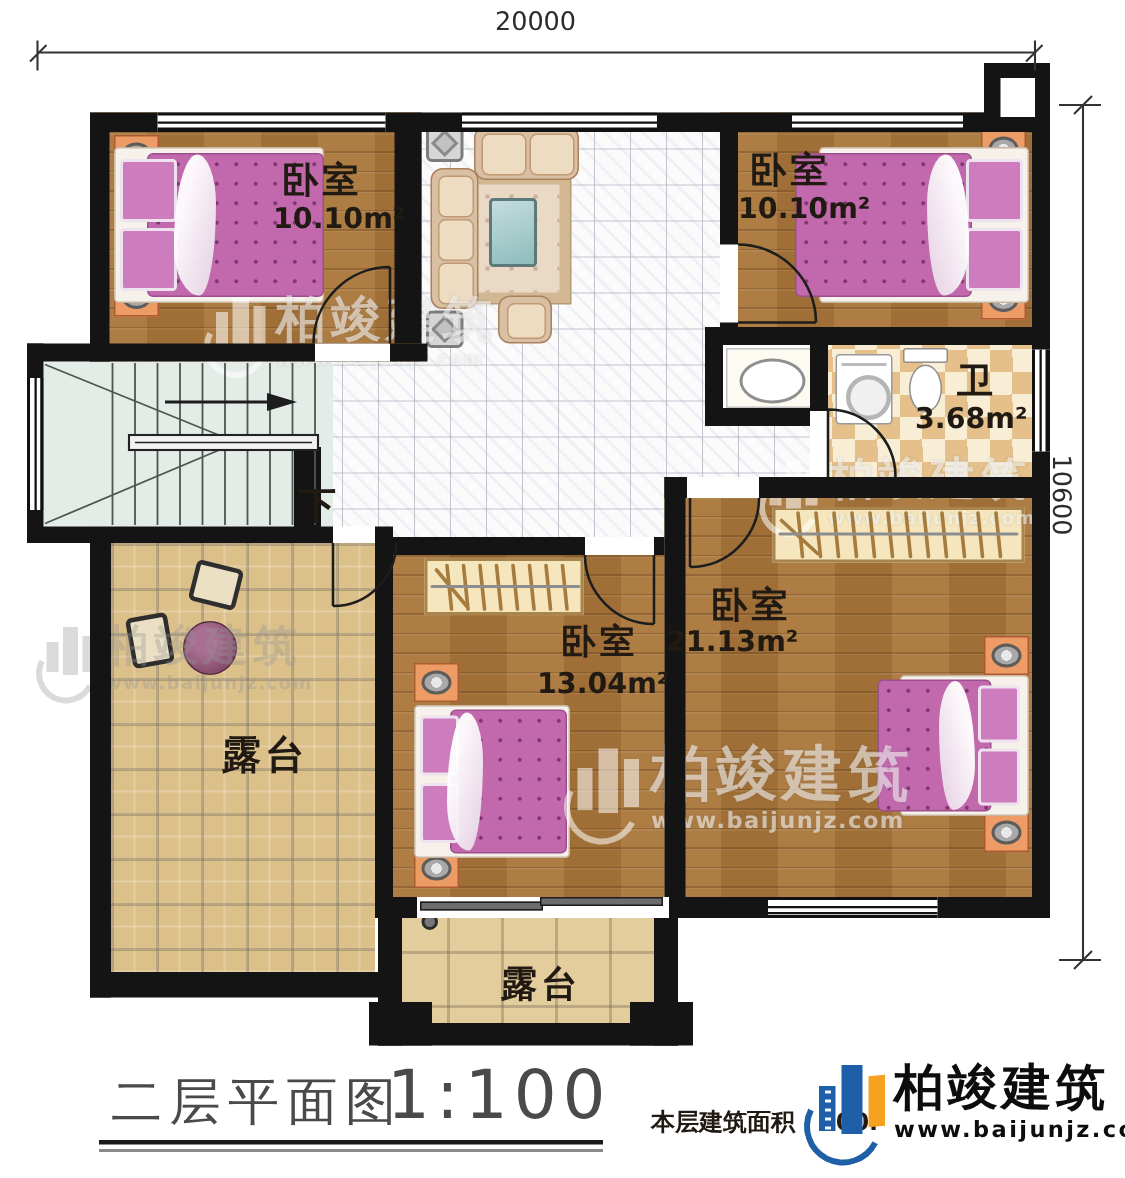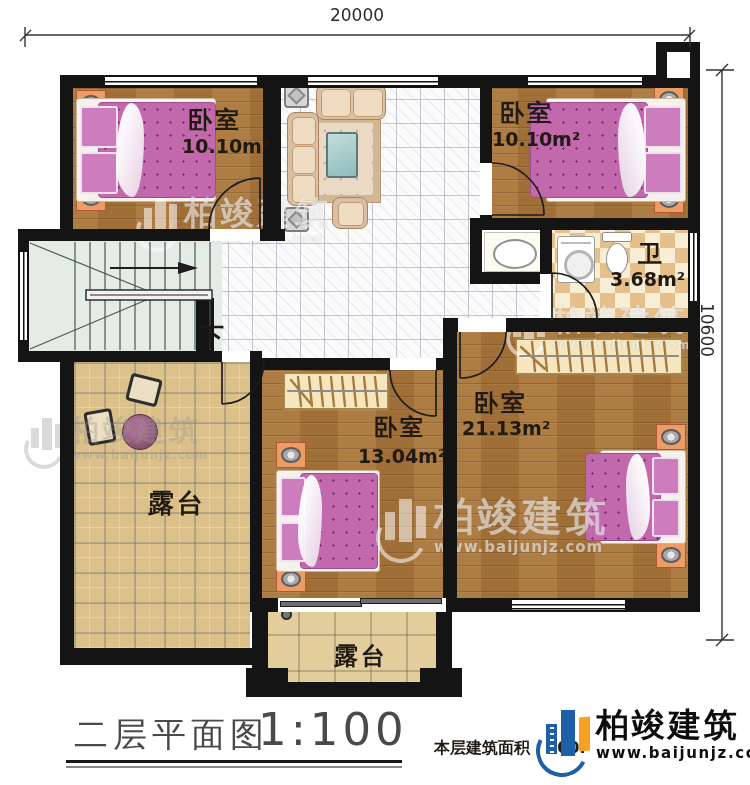--- a/index.html
+++ b/index.html
@@ -268,21 +268,21 @@
   <div class="dim" style="left:322px;top:5px;width:70px;">20000</div>
   <div class="dim" style="left:667px;top:320px;width:80px;transform:rotate(90deg);">10600</div>
 
   <div class="lab cn" style="left:188px;top:104px;font-size:24px;">卧室</div>
   <div class="lab" style="left:182px;top:135px;font-size:19px;">10.10m²</div>
   <div class="lab cn" style="left:500px;top:97px;font-size:24px;">卧室</div>
   <div class="lab" style="left:492px;top:128px;font-size:19px;">10.10m²</div>
   <div class="lab cn" style="left:638px;top:238px;font-size:24px;">卫</div>
   <div class="lab" style="left:610px;top:268px;font-size:19px;">3.68m²</div>
   <div class="lab cn" style="left:474px;top:387px;font-size:24px;">卧室</div>
-  <div class="lab" style="left:462px;top:417px;font-size:19px;text-align:center;">21.13m²</div>
+  <div class="lab" style="left:444px;top:417px;font-size:19px;text-align:center;">21.13m²</div>
   <div class="lab cn" style="left:374px;top:412px;font-size:23px;">卧室</div>
   <div class="lab" style="left:358px;top:445px;font-size:19px;">13.04m²</div>
   <div class="lab cn" style="left:148px;top:486px;font-size:26px;">露台</div>
   <div class="lab cn" style="left:334px;top:640px;font-size:24px;">露台</div>
   <div class="lab" style="left:199px;top:320px;font-size:25px;">下</div>
 
   <div class="wm wm-light" style="left:138px;top:196px;">
     <span class="bicon" style="width:46px;height:50px;">
       <i class="b1" style="left:6px;top:12px;width:8px;height:22px;"></i>
       <i class="b2" style="left:17px;top:2px;width:11px;height:34px;"></i>

